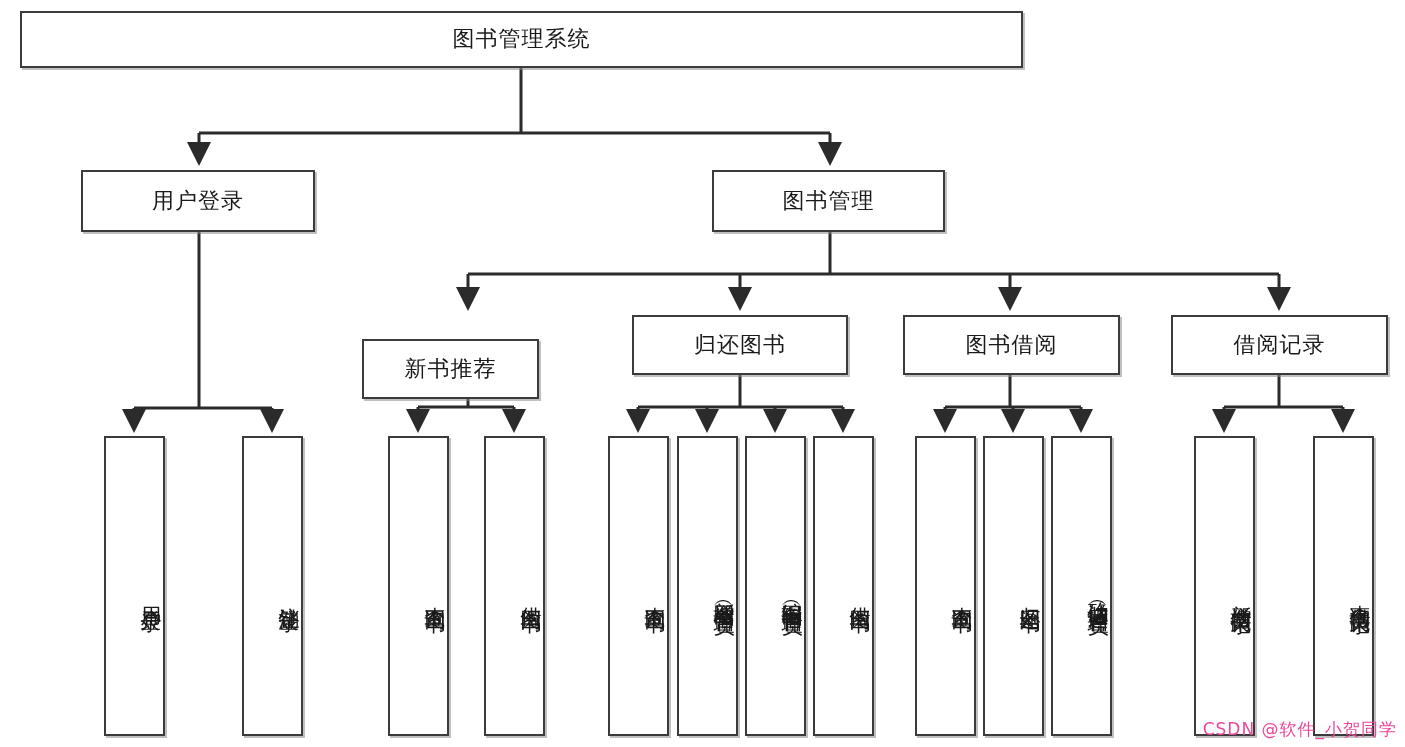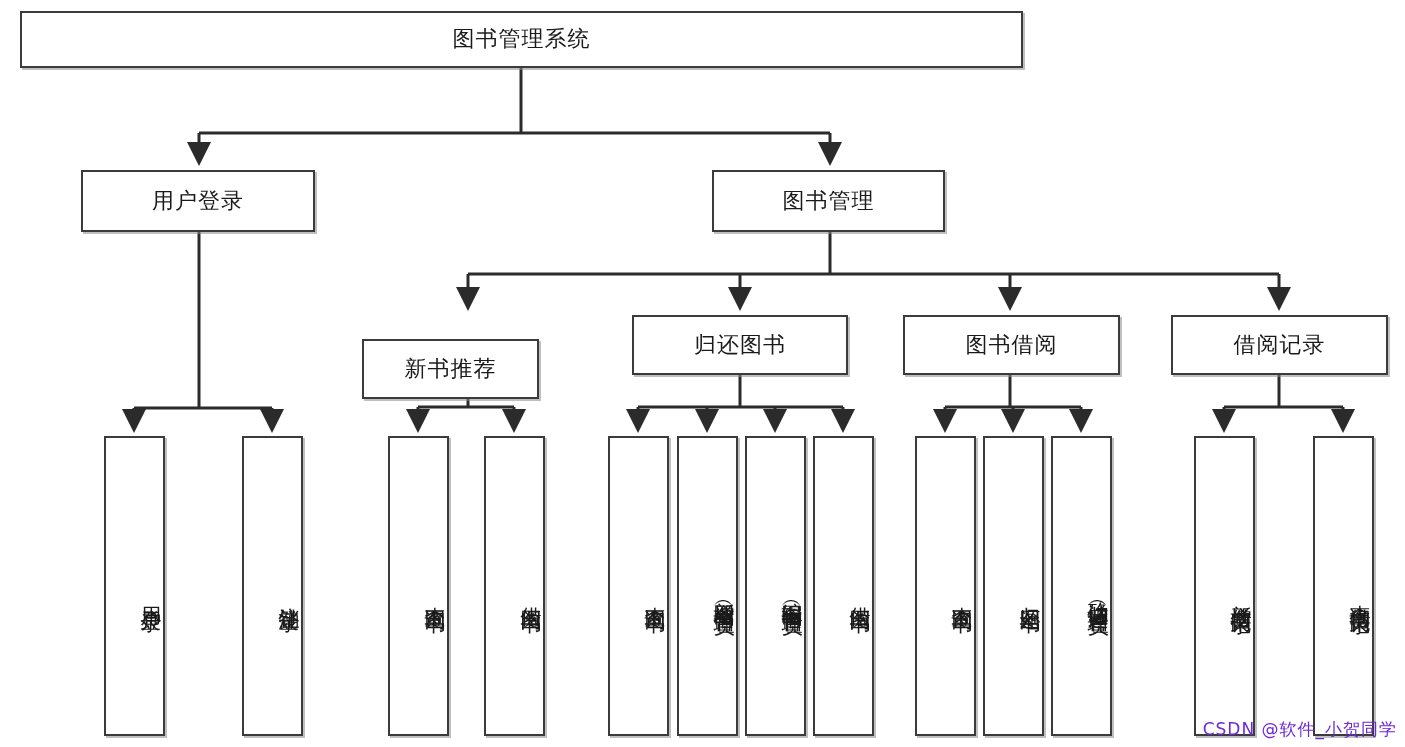--- a/index.html
+++ b/index.html
@@ -55,21 +55,21 @@
   }
   .node.vert .vtext {
     writing-mode: vertical-rl;
     text-orientation: upright;
   }
   #watermark {
     position: absolute;
     right: 8px;
     bottom: 6px;
     font-size: 17px;
-    color: #6d28d9;
+    color: #ec4899;
     letter-spacing: 1px;
     z-index: 5;
     white-space: nowrap;
   }
 </style>
 </head>
 <body>
 
 <div id="canvas">
 

